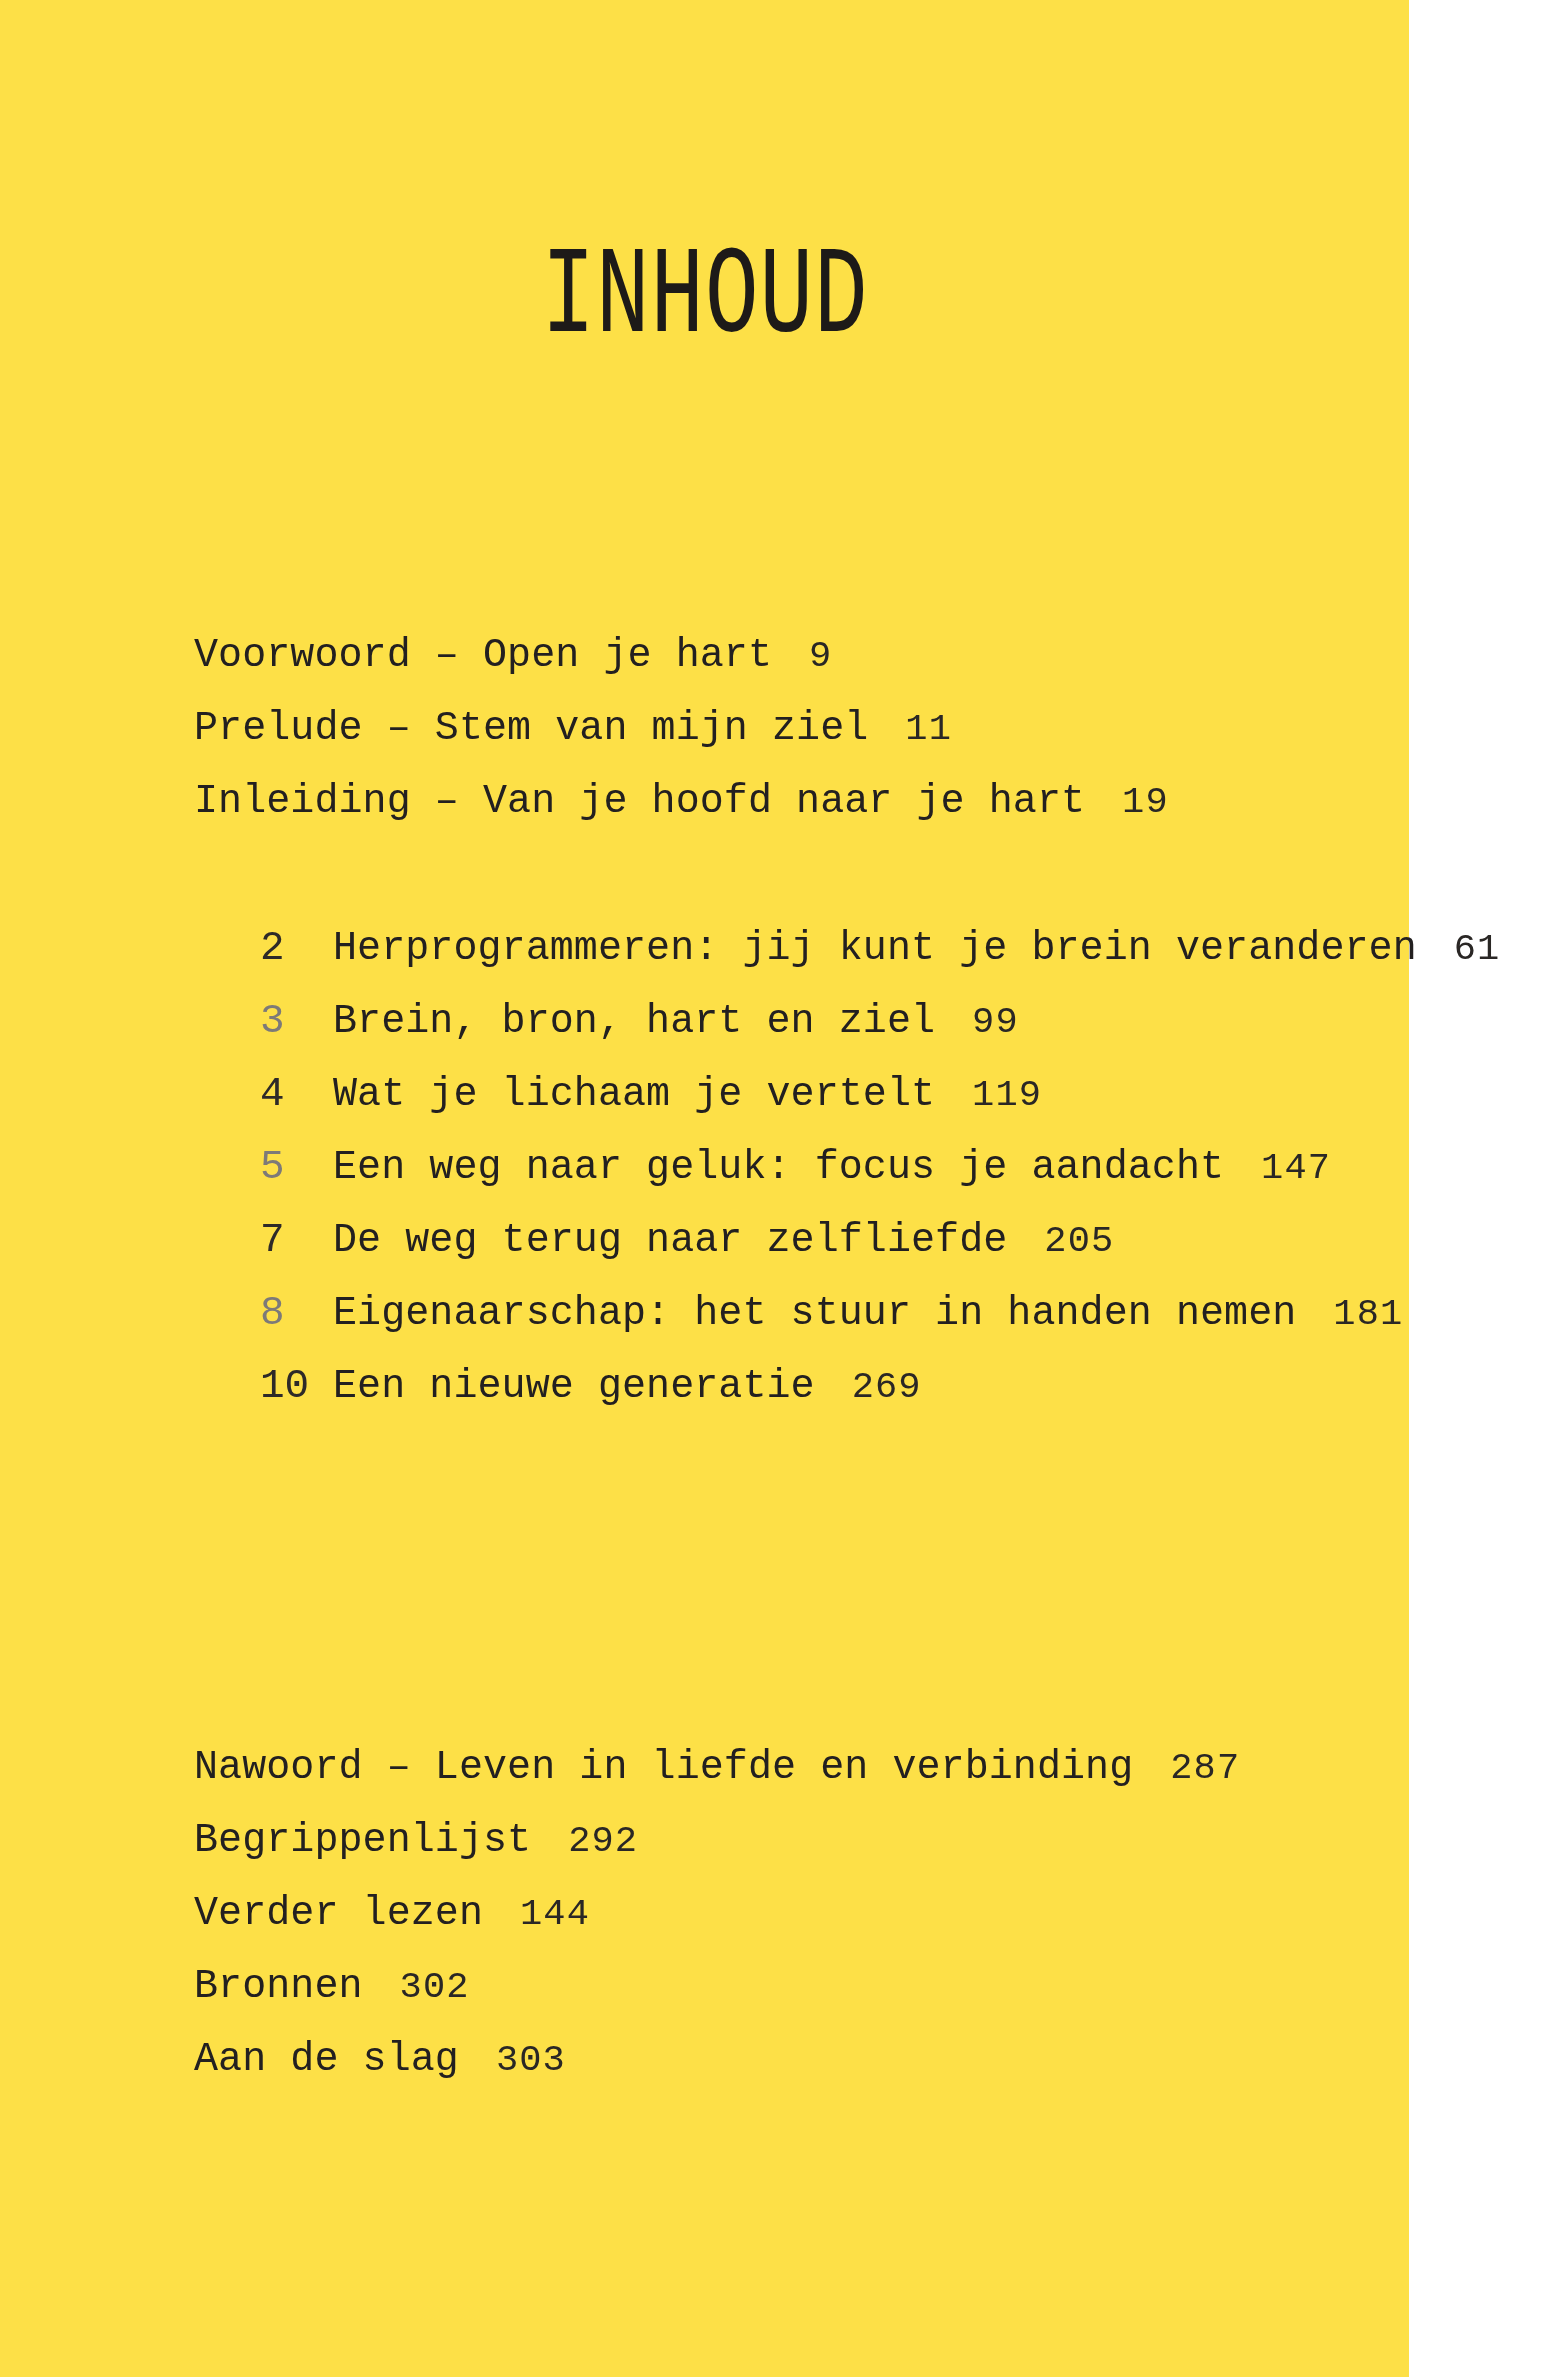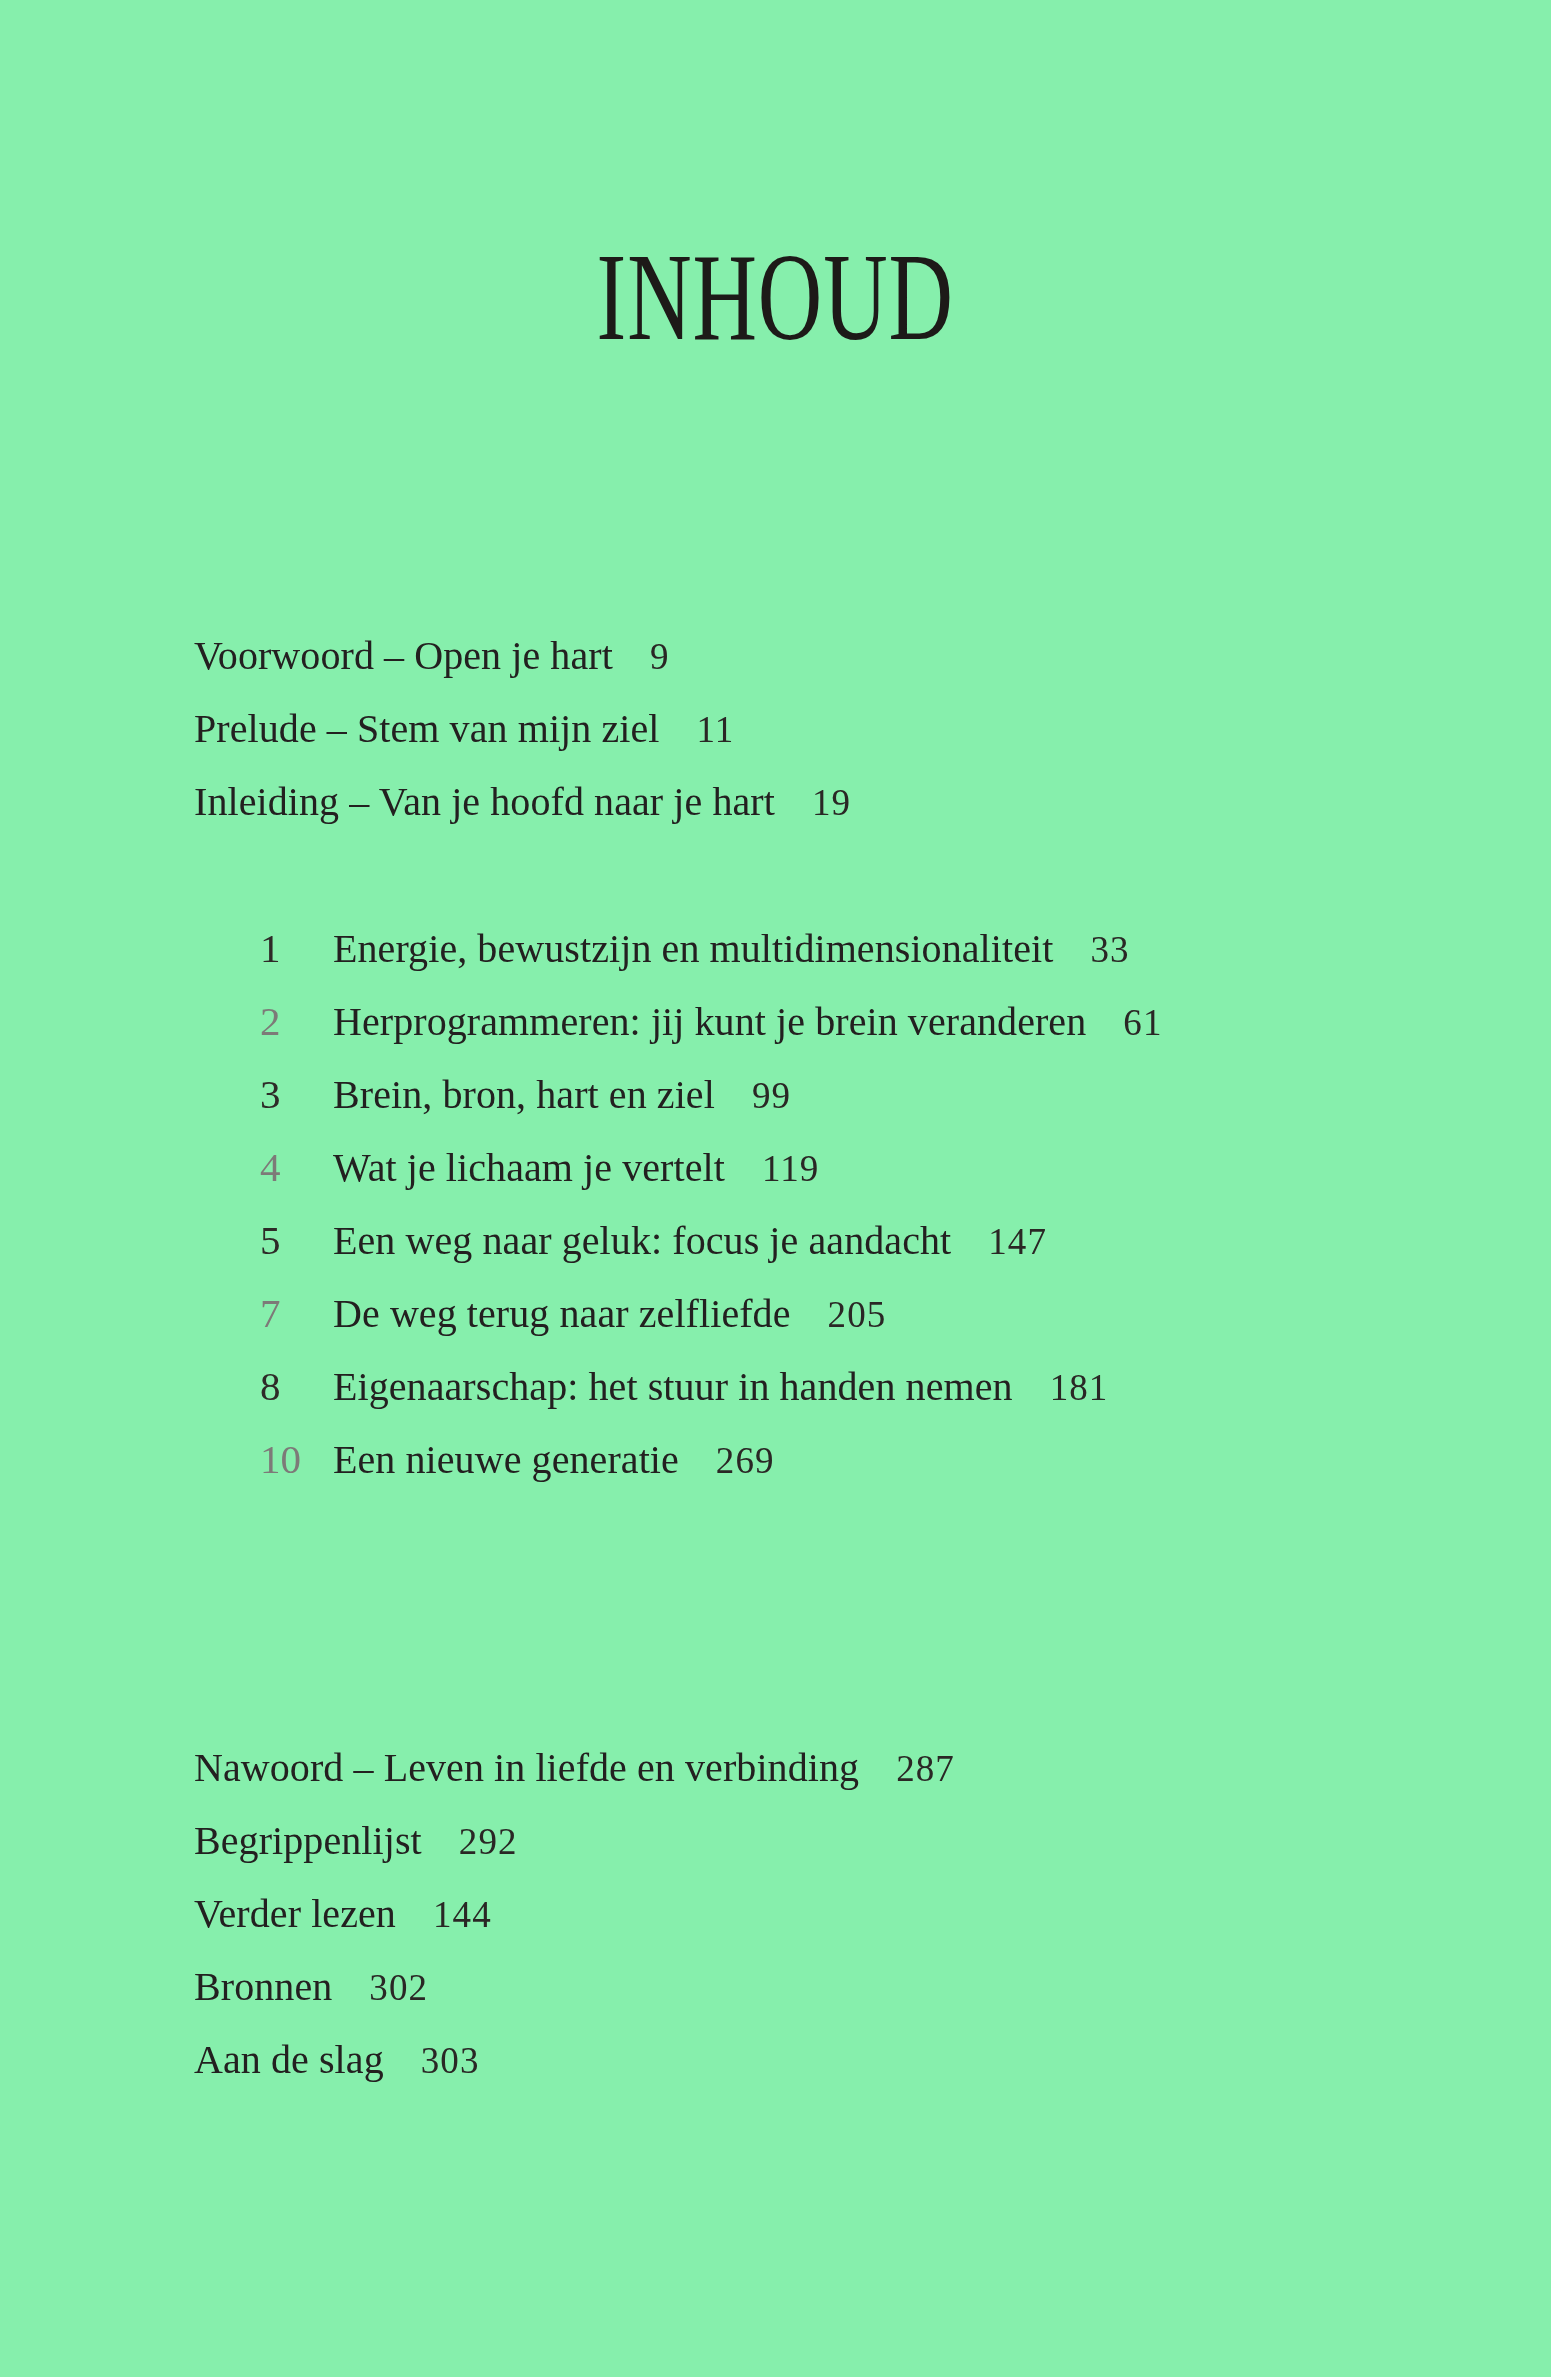--- a/index.html
+++ b/index.html
@@ -3,23 +3,23 @@
 <meta charset="utf-8">
 <style>
   html, body { margin: 0; padding: 0; }
   body {
     width: 1559px; height: 2377px;
     background: #ffffff;
     overflow: hidden;
   }
   .page {
     position: relative;
-    width: 1551px; height: 2377px;
-    background: #86efac;
-    font-family: Liberation Serif, serif;
+    width: 1409px; height: 2377px;
+    background: #fde047;
+    font-family: Liberation Mono, monospace;
     color: #232020;
     -webkit-font-smoothing: antialiased;
   }
   
   .title {
     position: absolute;
     top: 236px; left: 0; width: 100%;
     margin: 0;
     text-align: center;
     font-size: 124px;
@@ -75,21 +75,20 @@
 
       <div class="row"><span class="label">Voorwoord – Open je hart</span><span class="pg">9</span></div>
 
       <div class="row"><span class="label">Prelude – Stem van mijn ziel</span><span class="pg">11</span></div>
 
       <div class="row"><span class="label">Inleiding – Van je hoofd naar je hart</span><span class="pg">19</span></div>
     </section>
 
   <section id="chapters" class="block">
 
-      <div class="row"><span class="num">1</span><span class="label">Energie, bewustzijn en multidimensionaliteit</span><span class="pg">33</span></div>
 
       <div class="row"><span class="num">2</span><span class="label">Herprogrammeren: jij kunt je brein veranderen</span><span class="pg">61</span></div>
 
       <div class="row"><span class="num">3</span><span class="label">Brein, bron, hart en ziel</span><span class="pg">99</span></div>
 
       <div class="row"><span class="num">4</span><span class="label">Wat je lichaam je vertelt</span><span class="pg">119</span></div>
 
       <div class="row"><span class="num">5</span><span class="label">Een weg naar geluk: focus je aandacht</span><span class="pg">147</span></div>
 
 

